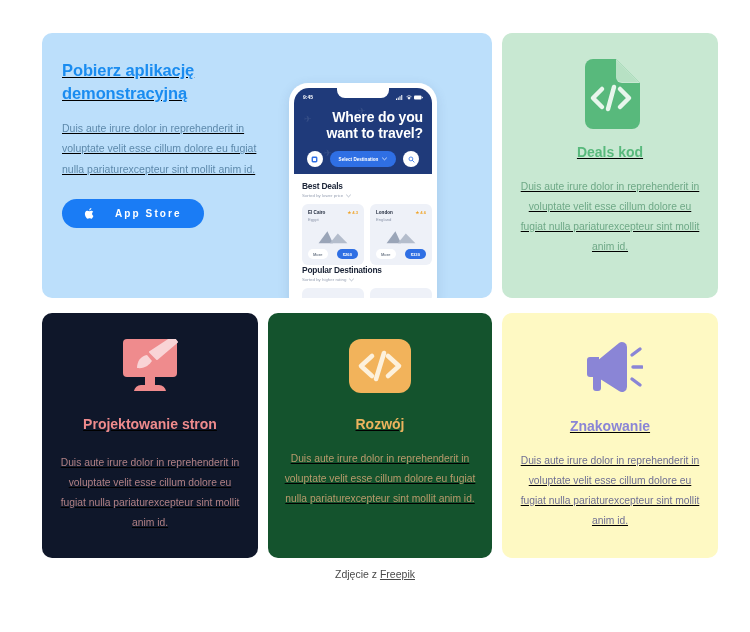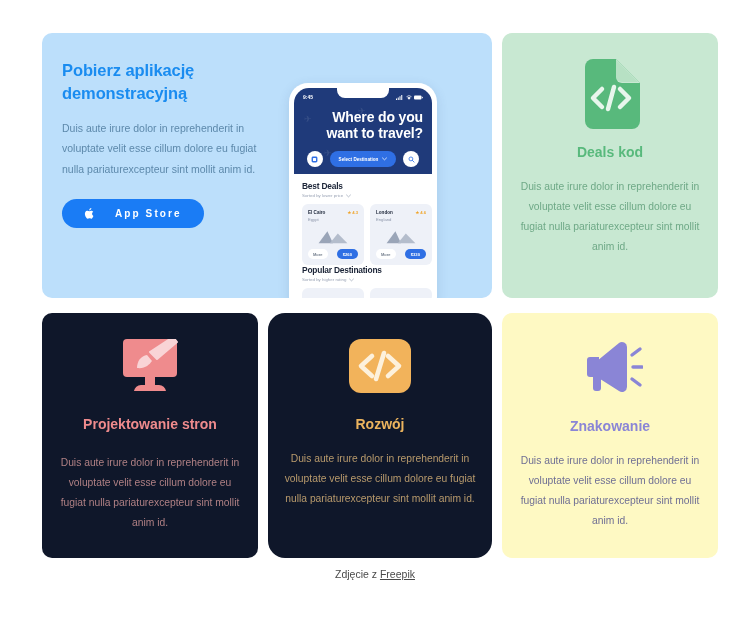--- a/index.html
+++ b/index.html
@@ -12,20 +12,21 @@
     background: #ffffff;
     font-family: "Liberation Sans", sans-serif;
     overflow: hidden;
   }
   .page {
     position: relative;
     width: 750px;
     height: 604px;
     box-sizing: border-box;
     padding: 33px 40px 0 42px;
+    text-decoration: underline;
   }
   .grid {
     display: grid;
     grid-template-columns: 216px 224px 216px;
     grid-template-rows: 265px 245px;
     column-gap: 10px;
     row-gap: 15px;
   }
 
   
@@ -287,21 +288,21 @@
   
   .card-feature {
     display: flex;
     flex-direction: column;
     align-items: center;
     text-align: center;
     padding: 26px 16px 0 16px;
   }
   .card-green  { background: #c8e8d2; }
   .card-pink   { background: #0f172a; }
-  .card-orange { background: #0f172a; border-radius: 17px; }
+  .card-orange { background: #14532d; }
   .card-purple { background: #fef9c3; }
 
   .feat-icon {
     line-height: 0;
     margin-bottom: 16px;
   }
   .feat-title {
     font-size: 14px;
     font-weight: bold;
     margin: 0 0 14px 0;

